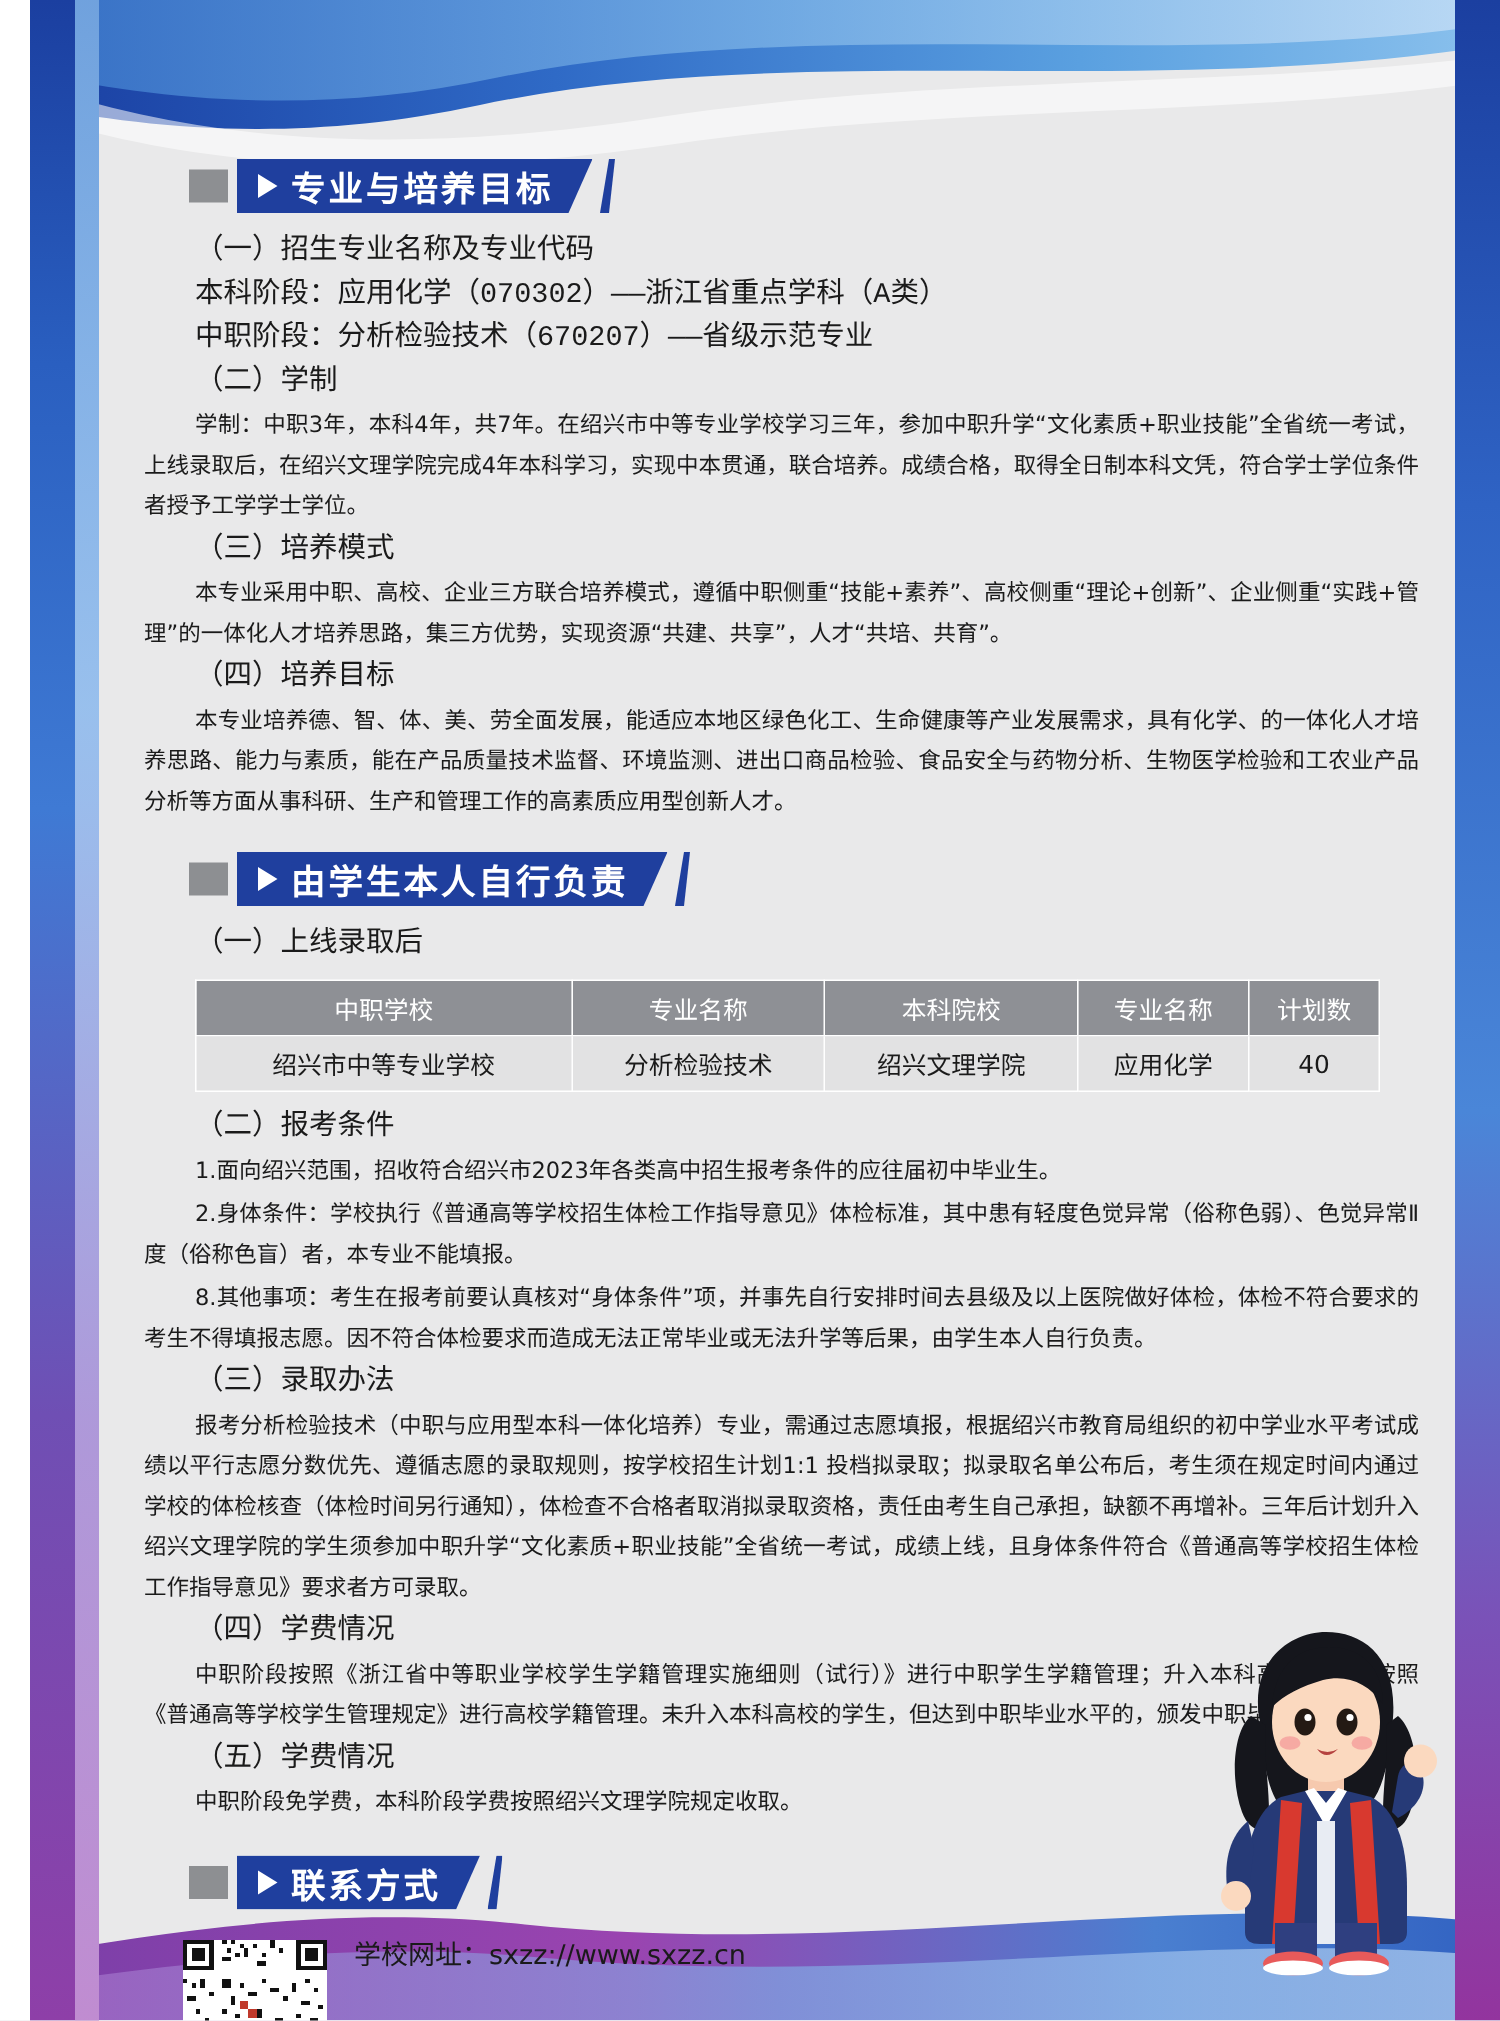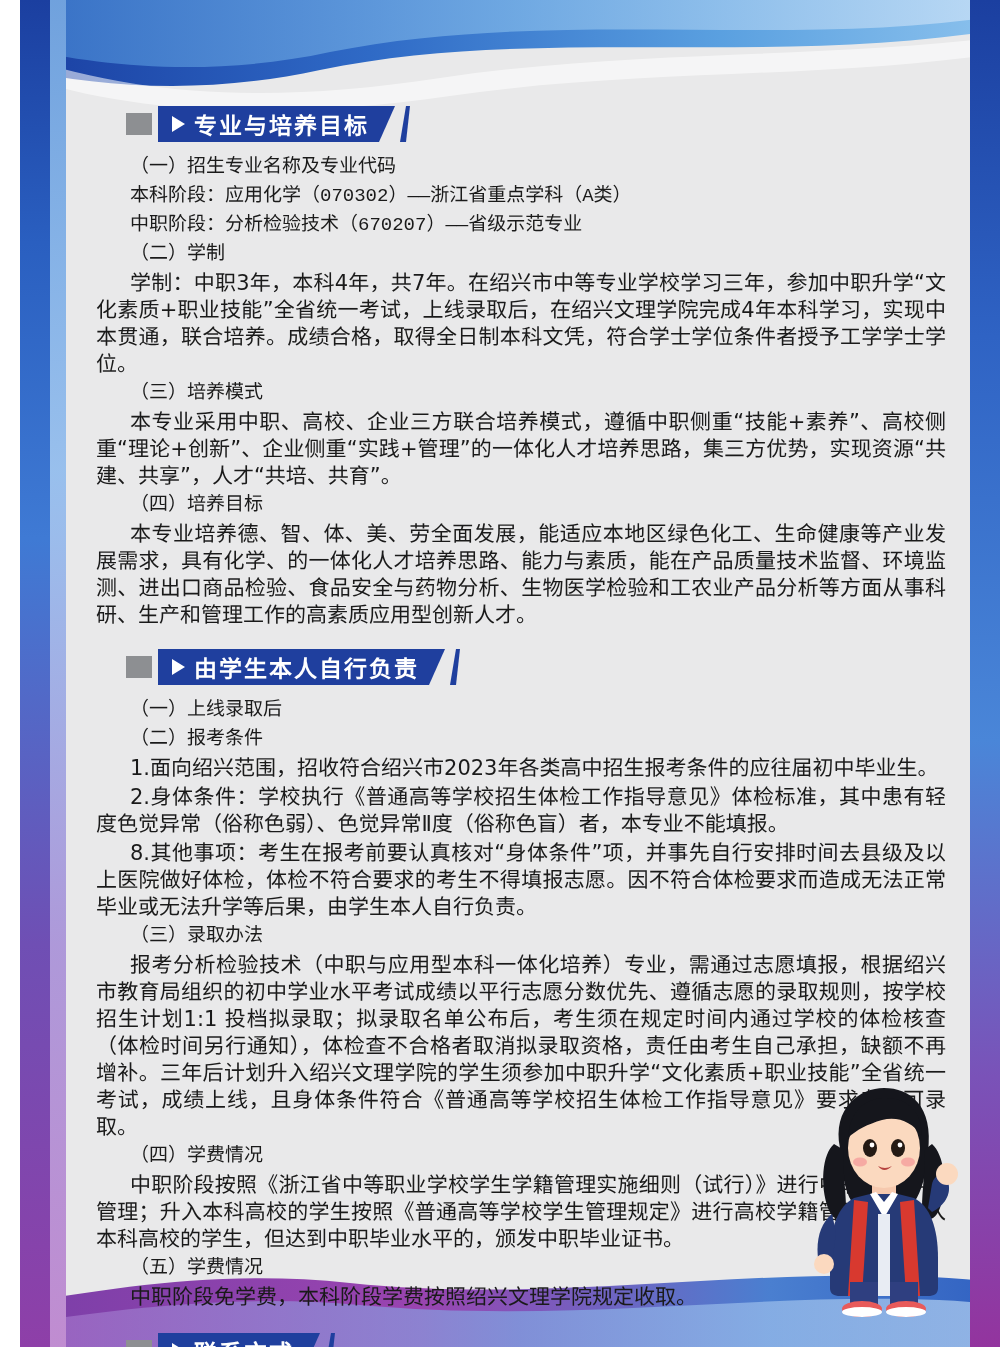--- a/index.html
+++ b/index.html
@@ -61,21 +61,21 @@
     font-family:"DejaVu Sans","Liberation Sans",sans-serif;
   }
   .sec-head .tail{
     width:10px;height:36px;background:#1f3f9e;margin-left:5px;
     clip-path:polygon(6px 0,100% 0,calc(100% - 4px) 100%,0 100%);
   }
   p.t{
     margin:0 0 2px 0;font-size:19px;line-height:27px;text-align:justify;
     font-family:Liberation Mono, monospace;
   }
-  p.para{ margin:0 0 2px 0;font-size:21px;line-height:27px;text-align:justify;
+  p.para{ margin:0 0 2px 0;font-size:15px;line-height:27px;text-align:justify;
     font-family:"DejaVu Sans","Liberation Sans",sans-serif;}
   .pad{ padding-left:34px; }
   table.plan{
     border-collapse:collapse;width:calc(100% - 60px);margin:10px 0 10px 34px;
     font-family:"DejaVu Sans","Liberation Sans",sans-serif;
   }
   table.plan th{
     background:#8e9095;color:#ffffff;font-weight:normal;font-size:16.5px;
     border:1px solid #ffffff;height:34px;text-align:center;
   }
@@ -173,20 +173,40 @@
       <div class="block"></div>
       <div class="banner">
         <span class="tri"></span>
         <span class="txt">由学生本人自行负责</span>
       </div>
       <div class="tail"></div>
     </div>
 
     <p class="t pad">（一）上线录取后</p>
 
+    <table class="plan">
+      <thead>
+        <tr>
+          <th>中职学校</th>
+          <th>专业名称</th>
+          <th>本科院校</th>
+          <th>专业名称</th>
+          <th>计划数</th>
+        </tr>
+      </thead>
+      <tbody>
+        <tr>
+          <td>绍兴市中等专业学校</td>
+          <td>分析检验技术</td>
+          <td>绍兴文理学院</td>
+          <td>应用化学</td>
+          <td>40</td>
+        </tr>
+      </tbody>
+    </table>
 
     <p class="t pad">（二）报考条件</p>
     <p class="para" style="text-indent:34px;">1.面向绍兴范围，招收符合绍兴市2023年各类高中招生报考条件的应往届初中毕业生。</p>
     <p class="para" style="text-indent:34px;">2.身体条件：学校执行《普通高等学校招生体检工作指导意见》体检标准，其中患有轻度色觉异常（俗称色弱）、色觉异常Ⅱ度（俗称色盲）者，本专业不能填报。</p>
     <p class="para" style="text-indent:34px;">8.其他事项：考生在报考前要认真核对“身体条件”项，并事先自行安排时间去县级及以上医院做好体检，体检不符合要求的考生不得填报志愿。因不符合体检要求而造成无法正常毕业或无法升学等后果，由学生本人自行负责。</p>
     <p class="t pad">（三）录取办法</p>
     <p class="para" style="text-indent:34px;">报考分析检验技术（中职与应用型本科一体化培养）专业，需通过志愿填报，根据绍兴市教育局组织的初中学业水平考试成绩以平行志愿分数优先、遵循志愿的录取规则，按学校招生计划1:1 投档拟录取；拟录取名单公布后，考生须在规定时间内通过学校的体检核查（体检时间另行通知），体检查不合格者取消拟录取资格，责任由考生自己承担，缺额不再增补。三年后计划升入绍兴文理学院的学生须参加中职升学“文化素质+职业技能”全省统一考试，成绩上线，且身体条件符合《普通高等学校招生体检工作指导意见》要求者方可录取。</p>
     <p class="t pad">（四）学费情况</p>
     <p class="para" style="text-indent:34px;">中职阶段按照《浙江省中等职业学校学生学籍管理实施细则（试行）》进行中职学生学籍管理；升入本科高校的学生按照《普通高等学校学生管理规定》进行高校学籍管理。未升入本科高校的学生，但达到中职毕业水平的，颁发中职毕业证书。</p>
     <p class="t pad">（五）学费情况</p>

